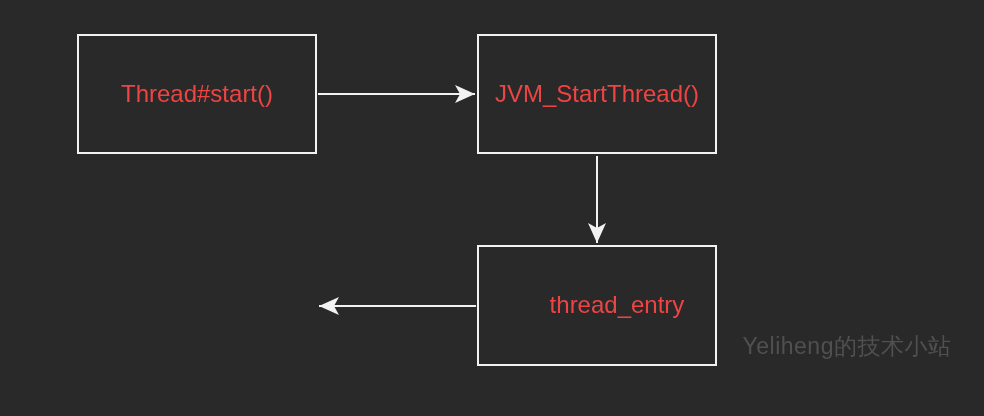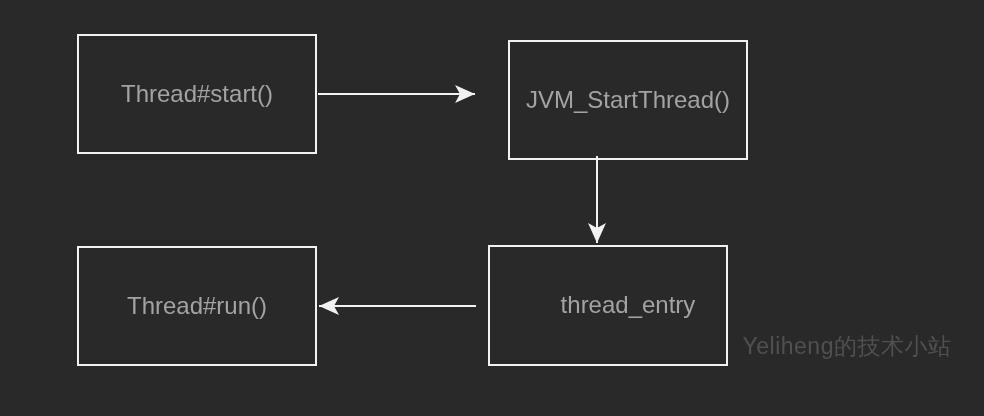--- a/index.html
+++ b/index.html
@@ -30,30 +30,30 @@
     width: 240px;
     height: 120px;
     box-sizing: border-box;
     border: 2px solid #f2f2f2;
     background: transparent;
     display: flex;
     align-items: center;
     justify-content: center;
   }
   .node span {
-    color: #a3a3a3;
+    color: #ef4444;
     font-size: 24px;
     line-height: 1.2;
     white-space: nowrap;
     text-align: center;
   }
   .node-thread-start   { left: 77px;  top: 34px;  }
-  .node-jvm-start      { left: 477px; top: 40px; margin-left: 31px;  }
+  .node-jvm-start      { left: 477px; top: 34px;  }
   .node-thread-run     { left: 77px;  top: 246px; }
-  .node-thread-entry   { left: 488px; top: 245px; height: 121px; padding-left: 40px; }
+  .node-thread-entry   { left: 477px; top: 245px; height: 121px; padding-left: 40px; }
   .watermark {
     position: absolute;
     right: 26px;
     top: 332px;
     width: 222px;
     text-align: center;
     color: #505050;
     font-size: 23px;
     line-height: 29px;
     letter-spacing: 0.5px;
@@ -77,23 +77,20 @@
   </svg>
 
   <div class="node node-thread-start">
     <span>Thread#start()</span>
   </div>
 
   <div class="node node-jvm-start">
     <span>JVM_StartThread()</span>
   </div>
 
-  <div class="node node-thread-run">
-    <span>Thread#run()</span>
-  </div>
 
   <div class="node node-thread-entry">
     <span>thread_entry</span>
   </div>
 
   <div class="watermark">
     <div>Yeliheng的技术小站</div>
   </div>
 
 </div>

